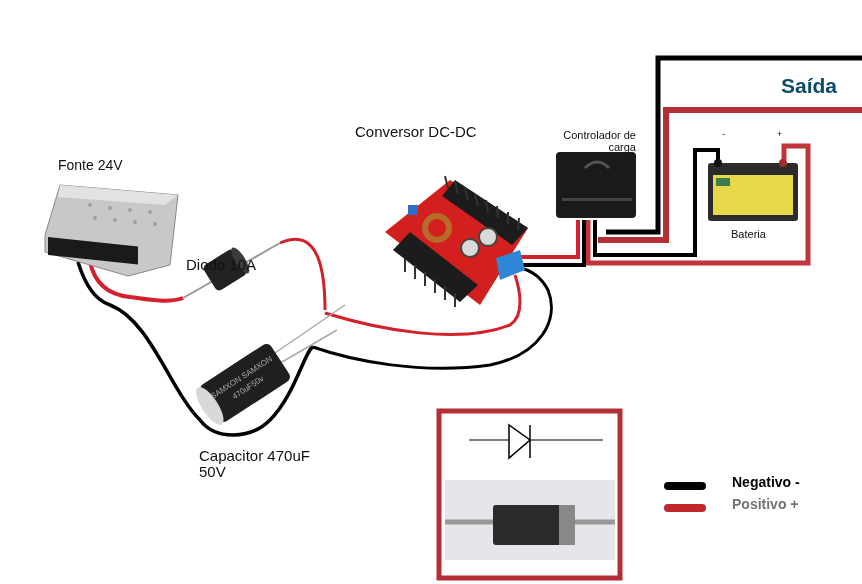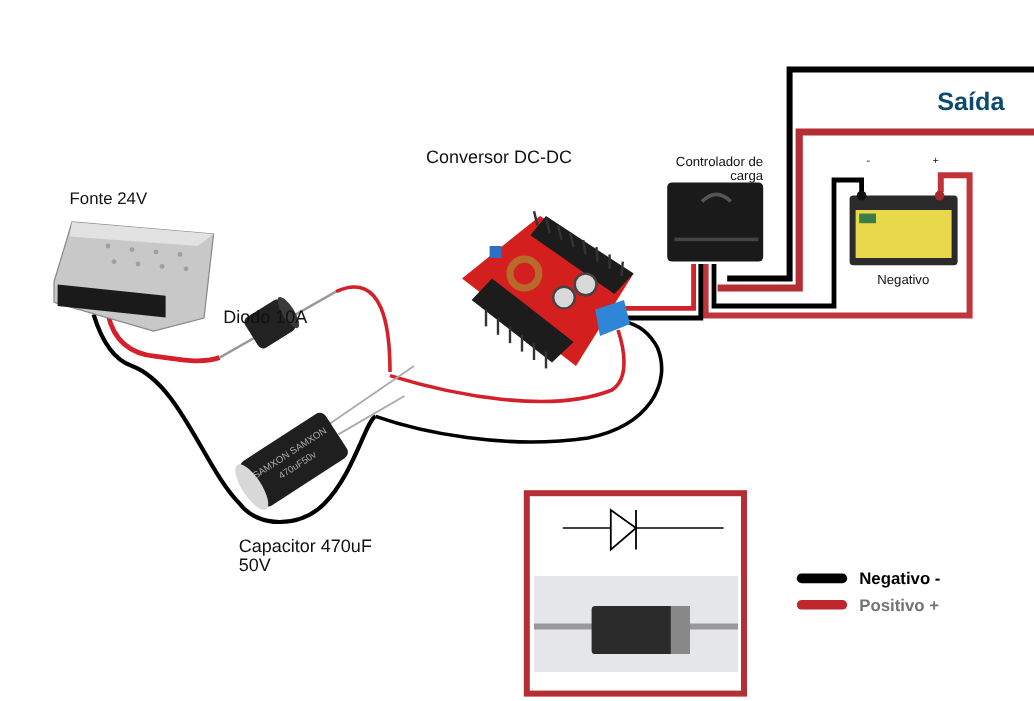--- a/index.html
+++ b/index.html
@@ -3,21 +3,21 @@
 <meta charset="utf-8">
 <style>
   html, body { margin: 0; padding: 0; background: #ffffff; }
   body { width: 862px; height: 584px; position: relative; overflow: hidden; font-family: "Liberation Sans", sans-serif; }
   svg { position: absolute; left: 0; top: 0; }
   .lbl { position: absolute; color: #111; font-family: "Liberation Sans", sans-serif; line-height: 1.05; }
   .lbl-lg { font-size: 14px; }
   .lbl-md { font-size: 15px; }
   .lbl-sm { font-size: 11px; }
   .saida { position: absolute; left: 781px; top: 74px; font-size: 21px; font-weight: bold; color: #0c4a6e; }
-  .legend-item { position: absolute; display: flex; align-items: center; font-weight: bold; font-size: 14px; }
+  .legend-item { position: absolute; display: flex; align-items: flex-end; font-weight: bold; font-size: 14px; gap: 16px; }
   .legend-swatch { width: 42px; height: 8px; border-radius: 4px; margin-right: 10px; }
 </style>
 </head>
 <body>
 
 <svg width="862" height="584" viewBox="0 0 862 584">
 
   <polyline points="606,232 658,232 658,58 862,58" fill="none" stroke="#000" stroke-width="5"></polyline>
   <polyline points="598,240 666,240 666,110 862,110" fill="none" stroke="#b32f35" stroke-width="6"></polyline>
 
@@ -134,21 +134,21 @@
   <div>carga</div>
 </div>
 
 <div class="lbl lbl-md" style="left:186px; top:234px;margin-top:23px;">Diodo 10A</div>
 
 <div class="lbl lbl-md" style="left:199px; top:448px;">
   <div>Capacitor 470uF</div>
   <div>50V</div>
 </div>
 
-<div class="lbl lbl-sm" style="left:731px; top:229px;">Negativo</div>
+<div class="lbl lbl-sm" style="left:731px; top:229px;">Bateria</div>
 <div class="lbl" style="left:722px; top:130px; font-size:9px;">-</div>
 <div class="lbl" style="left:777px; top:130px; font-size:9px;">+</div>
 
 <div class="saida">Saída</div>
 
 <div class="legend-item" style="left:664px; top:474px; color:#000;">
   <span class="legend-swatch" style="background:#000;"></span>
   <span>Negativo -</span>
 </div>
 <div class="legend-item" style="left:664px; top:496px; color:#737373;">

